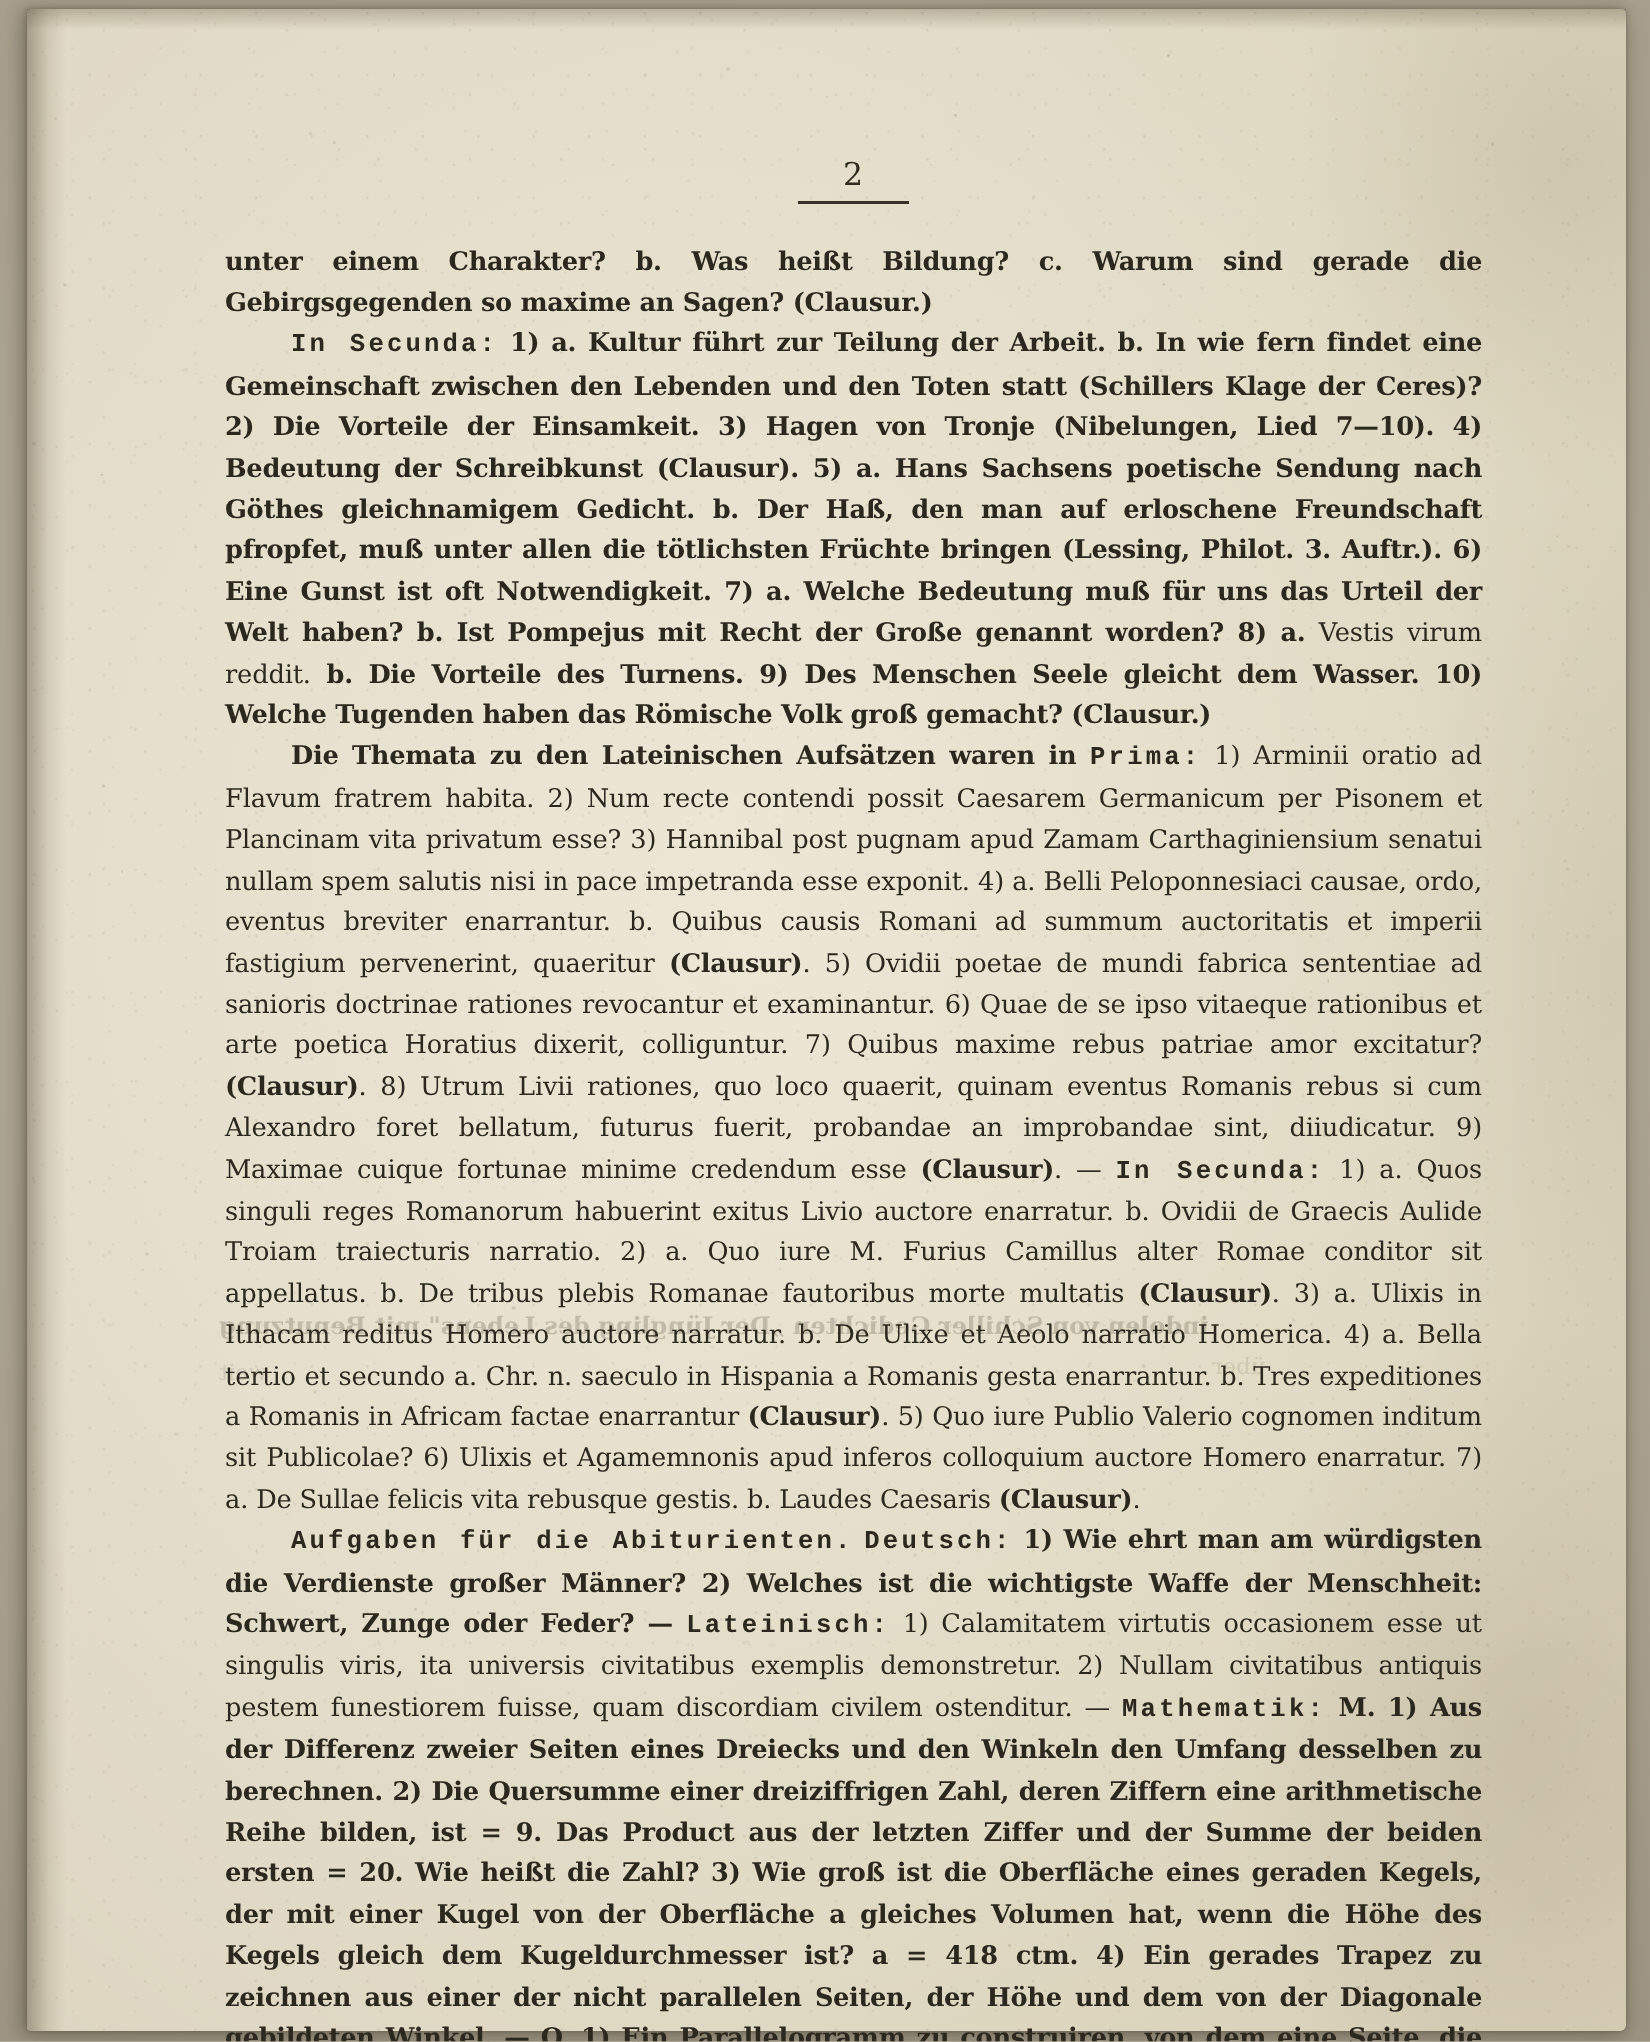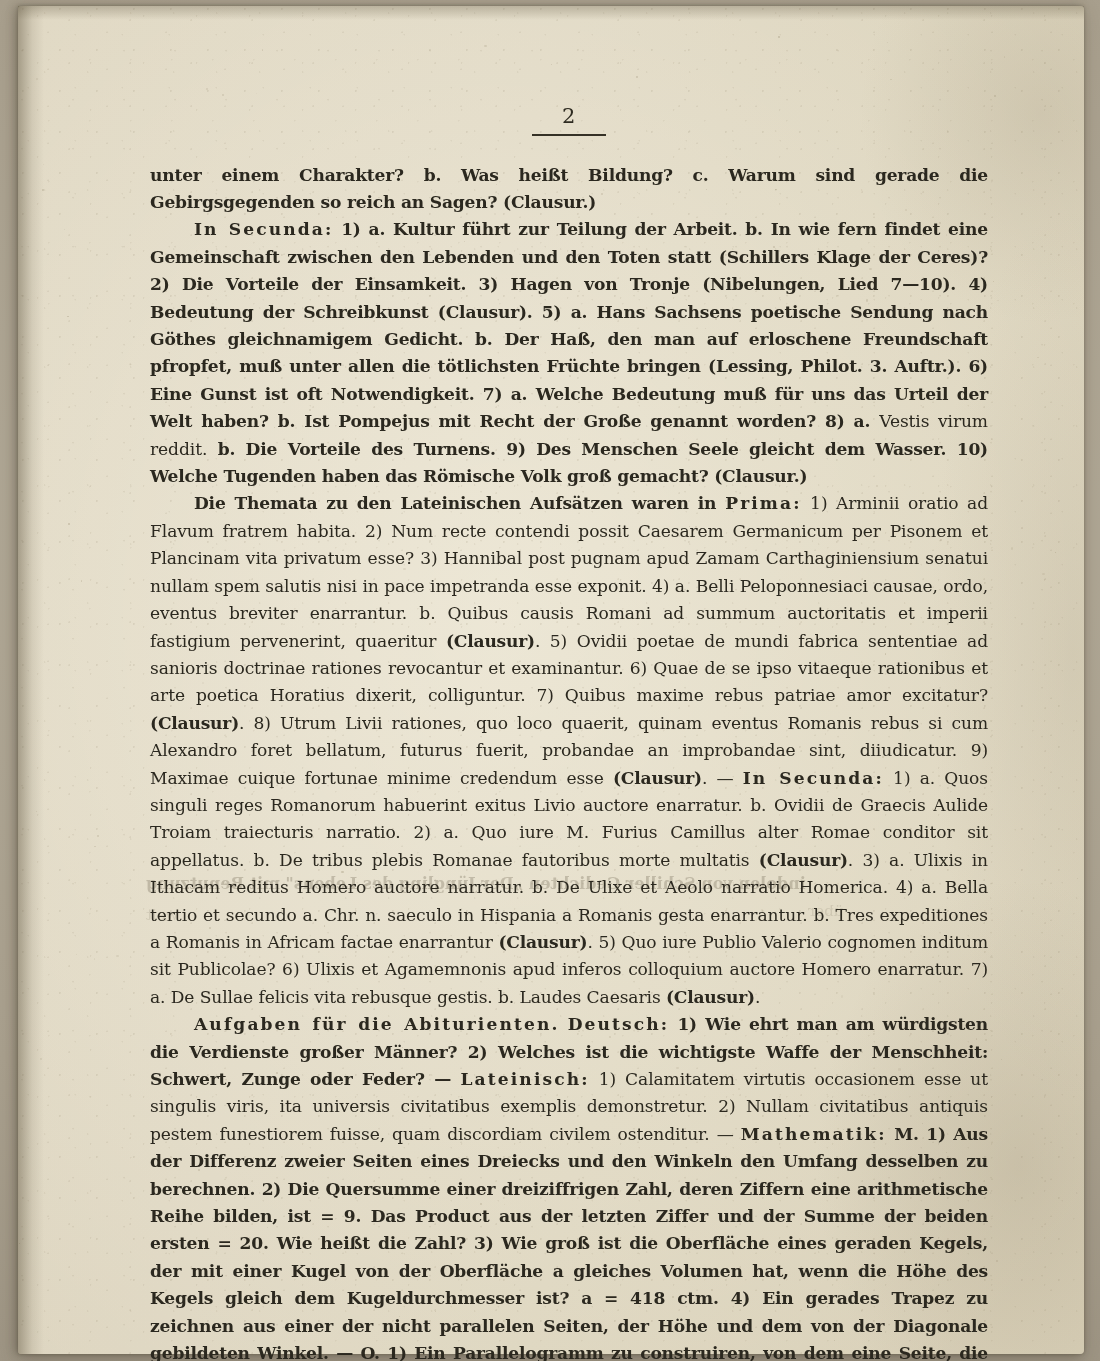--- a/index.html
+++ b/index.html
@@ -118,21 +118,21 @@
     font-family:"DejaVu Serif", serif;
     font-size:17.1px;
     letter-spacing:-.1px;
   }
   .fr-inline{
     font-family:"DejaVu Serif", serif;
     font-weight:700;
     letter-spacing:-.2px;
   }
   
-  .sp{ letter-spacing:2.1px; }
+  .sp{ letter-spacing:2.1px;font-family:Liberation Mono, monospace; }
 
   
   .bleed{
     position:absolute;
     color:#6d6450;
     opacity:.30;
     font-family:"DejaVu Serif", serif;
     font-weight:700;
     font-size:16px;
     white-space:nowrap;
@@ -324,21 +324,21 @@
     <div id="typearea">
 
       <div class="folio-wrap">
         <div class="folio-box">
           <div class="folio-num">2</div>
           <div class="folio-rule"></div>
         </div>
       </div>
 
       <div id="body-root">
-          <div class="para"><span class="fr-inline">unter einem Charakter?  b.  Was heißt Bildung?  c.  Warum sind gerade die Gebirgsgegenden so reich an Sagen?  (Clausur.)</span></div>
+          <div class="para"><span class="fr-inline">unter einem Charakter?  b.  Was heißt Bildung?  c.  Warum sind gerade die Gebirgsgegenden so maxime an Sagen?  (Clausur.)</span></div>
           <div class="para indent"><span class="fr-inline sp">In Secunda:</span><span class="fr-inline"> 1) a. Kultur führt zur Teilung der Arbeit. b. In wie fern findet eine Gemeinschaft zwischen den Lebenden und den Toten statt (Schillers Klage der Ceres)?  2) Die Vorteile der Einsamkeit.  3) Hagen von Tronje (Nibelungen, Lied 7—10).  4) Bedeutung der Schreibkunst (Clausur).  5) a. Hans Sachsens poetische Sendung nach Göthes gleichnamigem Gedicht. b. Der Haß, den man auf erloschene Freundschaft pfropfet, muß unter allen die tötlichsten Früchte bringen (Lessing, Philot. 3. Auftr.).  6) Eine Gunst ist oft Notwendigkeit.  7) a. Welche Bedeutung muß für uns das Urteil der Welt haben? b. Ist Pompejus mit Recht der Große genannt worden?  8) a. </span><span class="rom">Vestis virum reddit.</span><span class="fr-inline"> b. Die Vorteile des Turnens.  9) Des Menschen Seele gleicht dem Wasser.  10) Welche Tugenden haben das Römische Volk groß gemacht?  (Clausur.)</span></div>
           <div class="para indent"><span class="fr-inline">Die Themata zu den Lateinischen Aufsätzen waren in </span><span class="fr-inline sp">Prima:</span><span class="rom">  1)  Arminii oratio ad Flavum fratrem habita.  2) Num recte contendi possit Caesarem Germanicum per Pisonem et Plancinam vita privatum esse?  3) Hannibal post pugnam apud Zamam Carthaginiensium senatui nullam spem salutis nisi in pace impetranda esse exponit.  4) a. Belli Peloponnesiaci causae, ordo, eventus breviter enarrantur. b. Quibus causis Romani ad summum auctoritatis et imperii fastigium pervenerint, quaeritur </span><span class="fr-inline">(Clausur)</span><span class="rom">.  5) Ovidii poetae de mundi fabrica sententiae ad sanioris doctrinae rationes revocantur et examinantur.  6) Quae de se ipso vitaeque rationibus et arte poetica Horatius dixerit, colliguntur.  7) Quibus maxime rebus patriae amor excitatur? </span><span class="fr-inline">(Clausur)</span><span class="rom">.  8) Utrum Livii rationes, quo loco quaerit, quinam eventus Romanis rebus si cum Alexandro foret bellatum, futurus fuerit, probandae an improbandae sint, diiudicatur.  9) Maximae cuique fortunae minime credendum esse </span><span class="fr-inline">(Clausur)</span><span class="rom">. — </span><span class="fr-inline sp">In Secunda:</span><span class="rom"> 1) a. Quos singuli reges Romanorum habuerint exitus Livio auctore enarratur. b. Ovidii de Graecis Aulide Troiam traiecturis narratio.  2) a. Quo iure M. Furius Camillus alter Romae conditor sit appellatus. b. De tribus plebis Romanae fautoribus morte multatis </span><span class="fr-inline">(Clausur)</span><span class="rom">.  3) a. Ulixis in Ithacam reditus Homero auctore narratur. b. De Ulixe et Aeolo narratio Homerica.  4) a. Bella tertio et secundo a. Chr. n. saeculo in Hispania a Romanis gesta enarrantur. b. Tres expeditiones a Romanis in Africam factae enarrantur </span><span class="fr-inline">(Clausur)</span><span class="rom">.  5) Quo iure Publio Valerio cognomen inditum sit Publicolae?  6) Ulixis et Agamemnonis apud inferos colloquium auctore Homero enarratur.  7) a. De Sullae felicis vita rebusque gestis. b. Laudes Caesaris </span><span class="fr-inline">(Clausur)</span><span class="rom">.</span></div>
           <div class="para indent"><span class="fr-inline sp">Aufgaben für die Abiturienten.</span><span class="fr-inline">  </span><span class="fr-inline sp">Deutsch:</span><span class="fr-inline"> 1) Wie ehrt man am würdigsten die Verdienste großer Männer?  2) Welches ist die wichtigste Waffe der Menschheit: Schwert, Zunge oder Feder? — </span><span class="fr-inline sp">Lateinisch:</span><span class="rom"> 1) Calamitatem virtutis occasionem esse ut singulis viris, ita universis civitatibus exemplis demonstretur.  2) Nullam civitatibus antiquis pestem funestiorem fuisse, quam discordiam civilem ostenditur. — </span><span class="fr-inline sp">Mathematik:</span><span class="fr-inline"> M. 1) Aus der Differenz zweier Seiten eines Dreiecks und den Winkeln den Umfang desselben zu berechnen.  2) Die Quersumme einer dreiziffrigen Zahl, deren Ziffern eine arithmetische Reihe bilden, ist = 9.  Das Product aus der letzten Ziffer und der Summe der beiden ersten = 20. Wie heißt die Zahl? 3) Wie groß ist die Oberfläche eines geraden Kegels, der mit einer Kugel von der Oberfläche a gleiches Volumen hat, wenn die Höhe des Kegels gleich dem Kugeldurchmesser ist? a = 418 ctm.  4) Ein gerades Trapez zu zeichnen aus einer der nicht parallelen Seiten, der Höhe und dem von der Diagonale gebildeten Winkel. — O. 1) Ein Parallelogramm zu construiren, von dem eine Seite, die Summe der Diagonalen</span></div>
         </div>
 
     </div>
 
   </div>
 </div>
 

